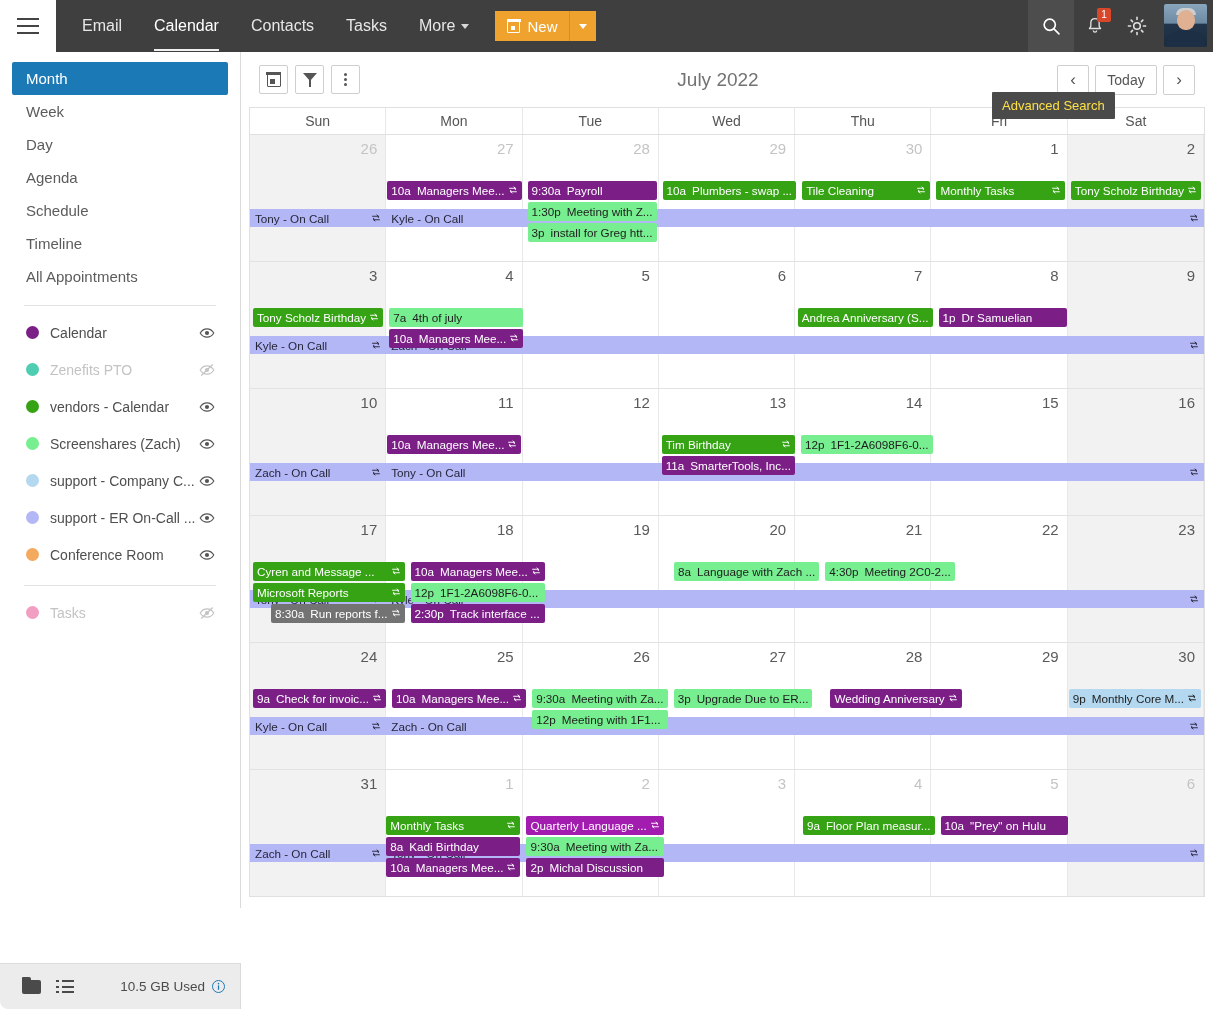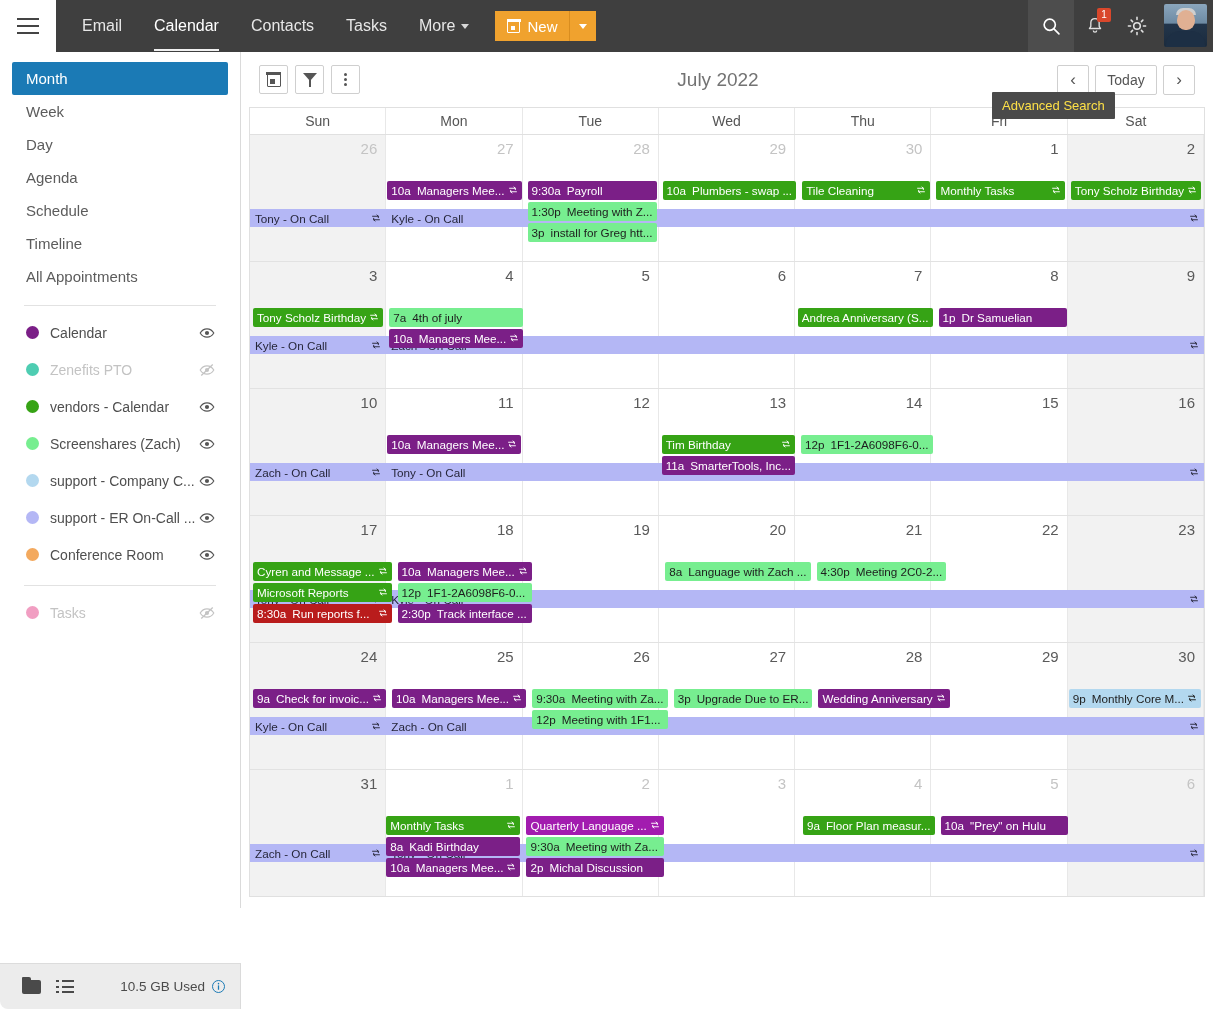--- a/index.html
+++ b/index.html
@@ -781,21 +781,21 @@
                   <path d="M11.7 5.2v2.3M4.3 10.8V8.5" fill="none" stroke="currentColor" stroke-width="1.5" stroke-linecap="round"></path>
                 </svg></span>
             </div>
             <div class="ev" style="background: rgb(54, 163, 21);">
               <span class="ttl">Microsoft Reports</span>
               <span class="recur"><svg class="recur-ico" viewBox="0 0 16 16">
                   <path d="M2.5 5.2h9.2l-2.1-2.1M13.5 10.8H4.3l2.1 2.1" fill="none" stroke="currentColor" stroke-width="1.5" stroke-linecap="round" stroke-linejoin="round"></path>
                   <path d="M11.7 5.2v2.3M4.3 10.8V8.5" fill="none" stroke="currentColor" stroke-width="1.5" stroke-linecap="round"></path>
                 </svg></span>
             </div>
-            <div class="ev" style="background: #b91c1c;">
+            <div class="ev" style="background: #737373; margin-left: 18px;">
               <span class="time">8:30a</span>
               <span class="ttl">Run reports f...</span>
               <span class="recur"><svg class="recur-ico" viewBox="0 0 16 16">
                   <path d="M2.5 5.2h9.2l-2.1-2.1M13.5 10.8H4.3l2.1 2.1" fill="none" stroke="currentColor" stroke-width="1.5" stroke-linecap="round" stroke-linejoin="round"></path>
                   <path d="M11.7 5.2v2.3M4.3 10.8V8.5" fill="none" stroke="currentColor" stroke-width="1.5" stroke-linecap="round"></path>
                 </svg></span>
             </div>
           </div>
           <div class="evcol">
             <div class="ev" style="background: rgb(123, 31, 135);">
@@ -899,21 +899,21 @@
               <span class="ttl">Meeting with 1F1...</span>
             </div>
           </div>
           <div class="evcol">
             <div class="ev dark-text" style="background: rgb(119, 238, 144);">
               <span class="time">3p</span>
               <span class="ttl">Upgrade Due to ER...</span>
             </div>
           </div>
           <div class="evcol">
-            <div class="ev" style="background: rgb(123, 31, 135);">
+            <div class="ev" style="background: rgb(123, 31, 135); margin-left: 12px;">
               <span class="ttl">Wedding Anniversary</span>
               <span class="recur"><svg class="recur-ico" viewBox="0 0 16 16">
                   <path d="M2.5 5.2h9.2l-2.1-2.1M13.5 10.8H4.3l2.1 2.1" fill="none" stroke="currentColor" stroke-width="1.5" stroke-linecap="round" stroke-linejoin="round"></path>
                   <path d="M11.7 5.2v2.3M4.3 10.8V8.5" fill="none" stroke="currentColor" stroke-width="1.5" stroke-linecap="round"></path>
                 </svg></span>
             </div>
           </div>
           <div class="evcol"></div>
           <div class="evcol">
             <div class="ev dark-text" style="background: rgb(179, 216, 239);">

